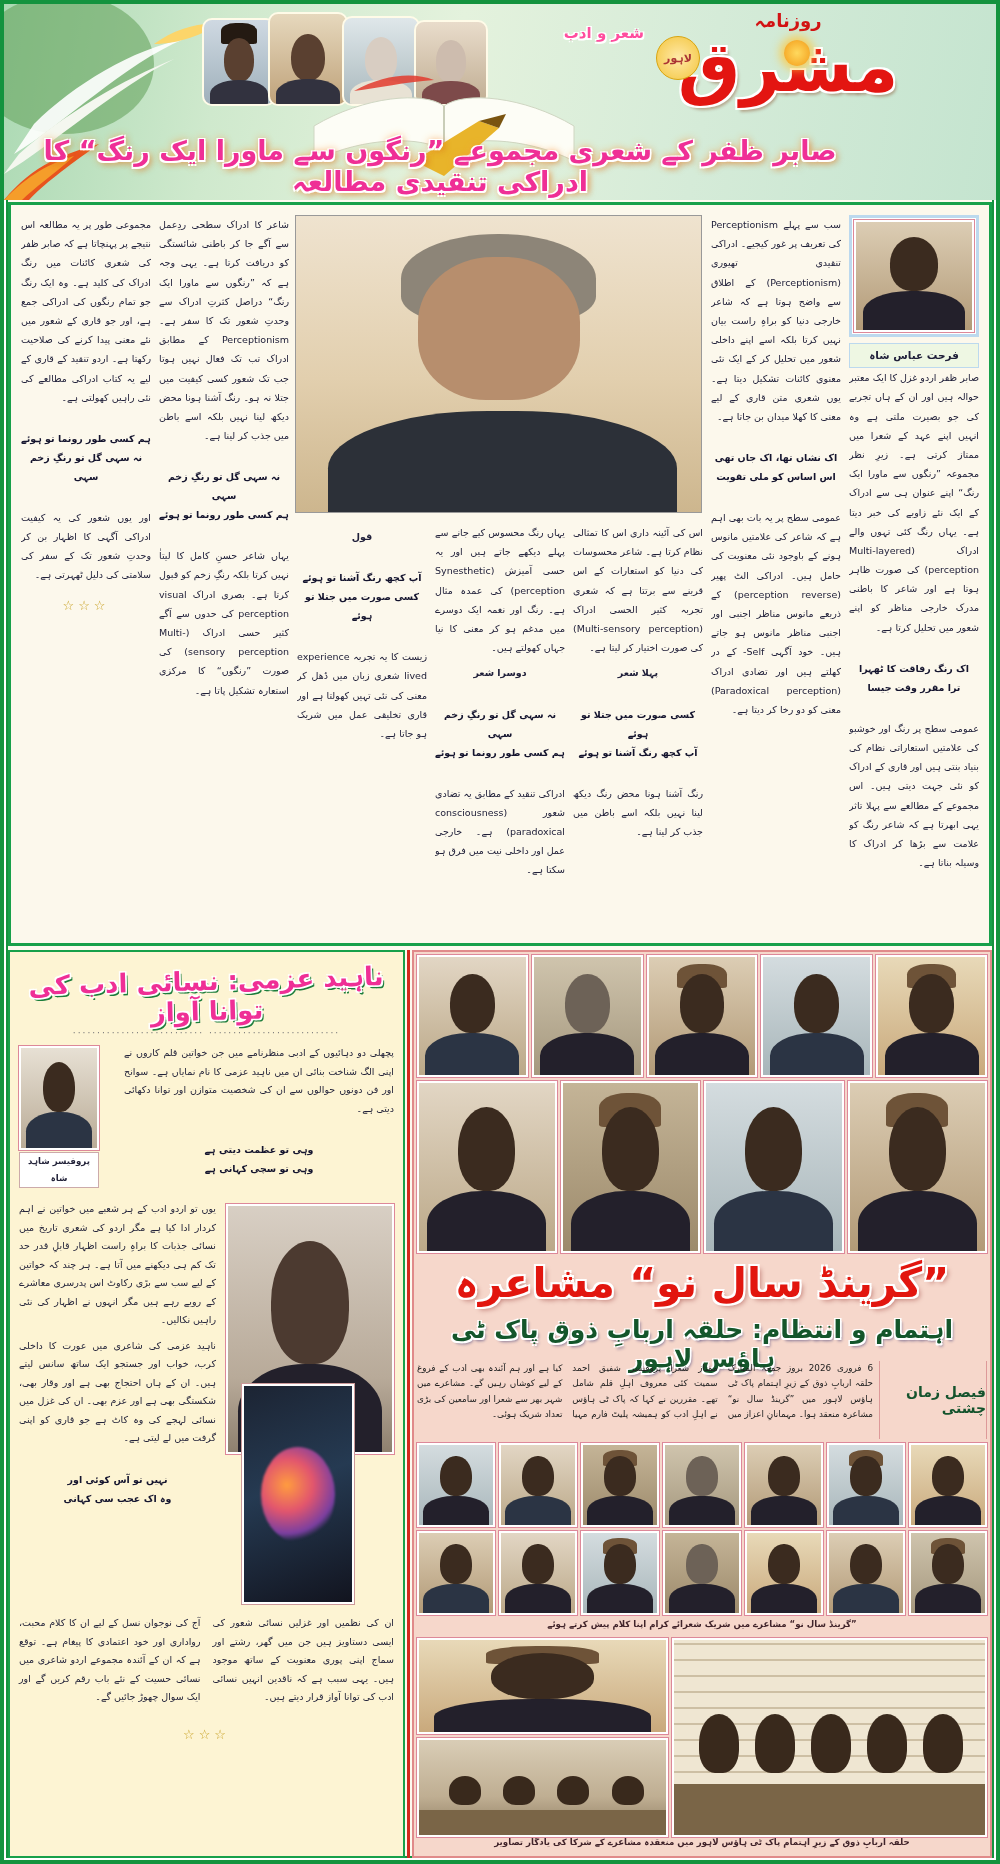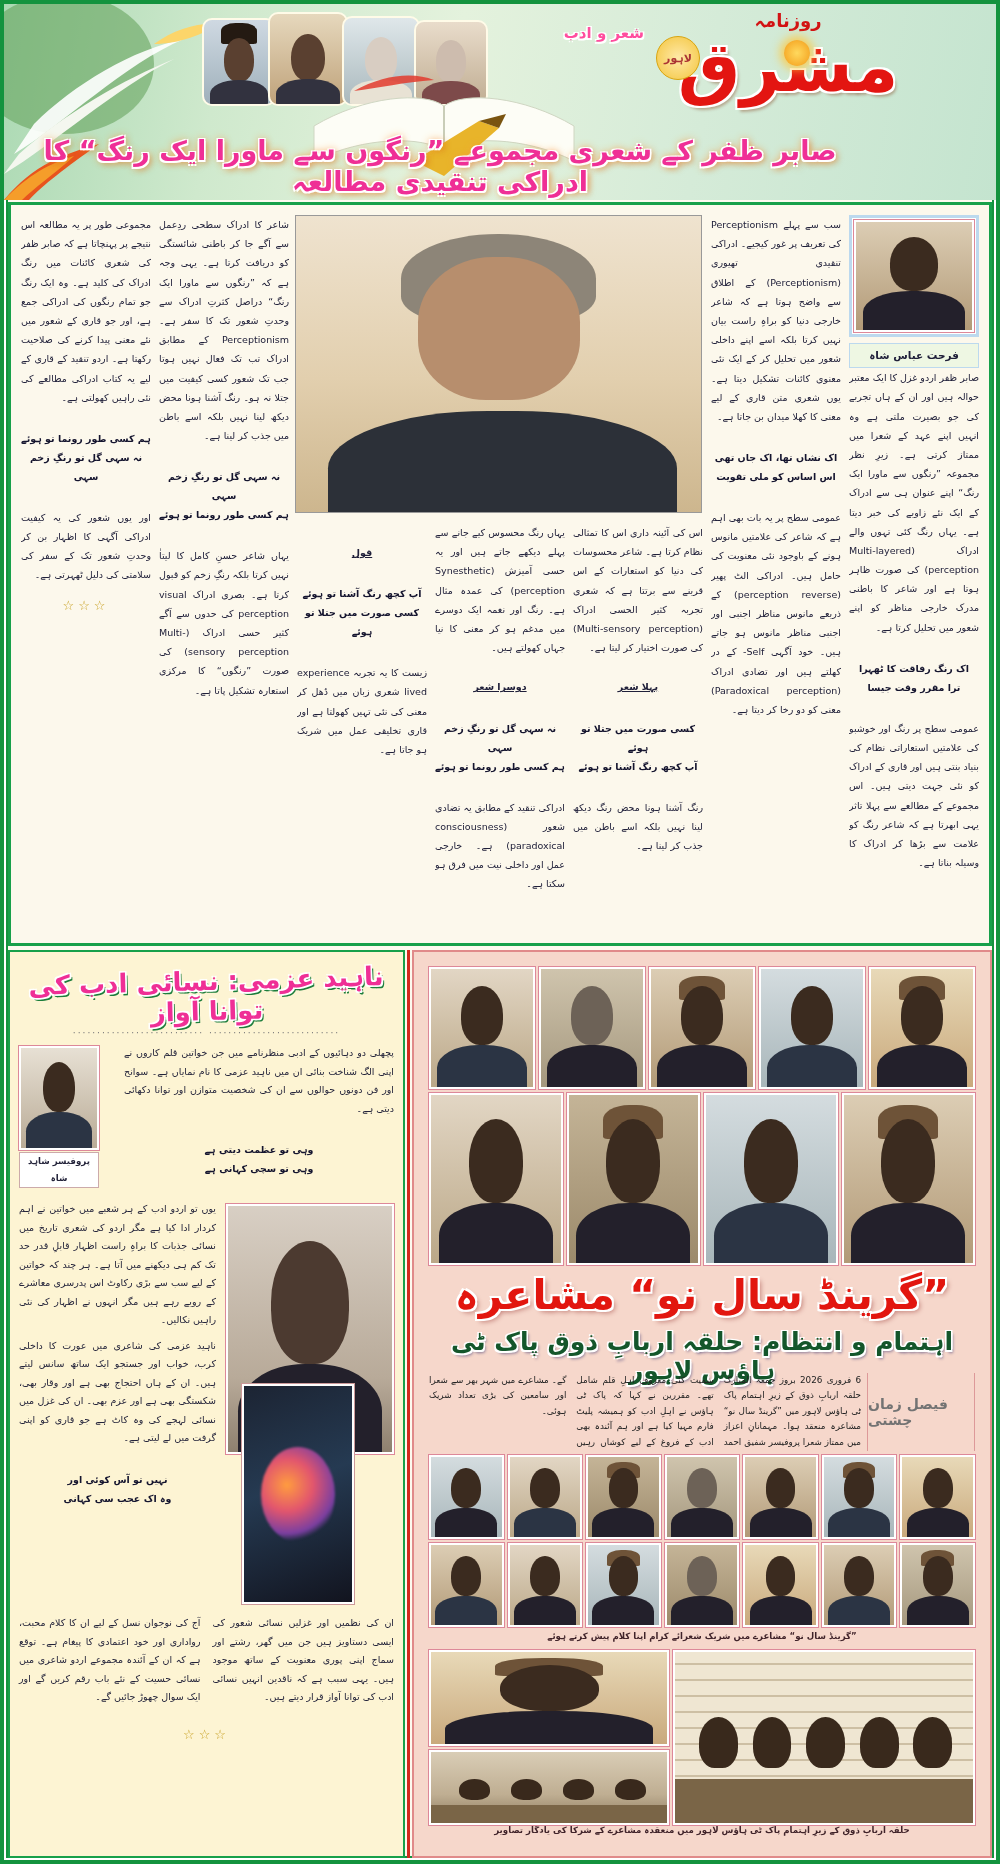--- a/index.html
+++ b/index.html
@@ -39,21 +39,21 @@
     font-size:27px; font-weight:900; color:#ef2f96; letter-spacing:-.5px;
     text-shadow:1.5px 1.5px 0 #fff,-1.5px -1.5px 0 #fff,1.5px -1.5px 0 #fff,-1.5px 1.5px 0 #fff,0 0 9px #ff9c3f,3px 3px 6px rgba(200,90,0,.55); }
 
   
   .main-box { position:relative; margin:2px 4px; height:744px; border:3px solid #17a04a; background:#fcf8ec; }
   .cols { display:flex; gap:8px; padding:10px; height:100%; }
   .col { flex:1; font-size:9.5px; line-height:2.02; text-align:justify; color:#20203a; overflow:hidden; }
   .col p { margin-bottom:6px; }
   .col.pad-photo { padding-top:308px; }
   .verse { white-space:pre-line; text-align:center; font-weight:700; line-height:2.0; margin:22px 0; color:#14142e; }
-  .vlabel { text-align:center; font-weight:700; margin-top:20px;text-decoration:underline; }
+  .vlabel { text-align:center; font-weight:700; margin-top:4px; }
   .stars { text-align:center; color:#c9a227; font-size:13px; letter-spacing:4px; margin-top:8px; }
   .inset-photo { margin-bottom:6px; border:3px solid #bcd9ee; background:#fff; padding:2px; }
   .pcap { text-align:center; font-size:10.5px; font-weight:700; background:#eef7e3; border:1px solid #bcd9ee; margin-top:2px; padding:1px 0; }
   .big-photo { position:absolute; top:10px; right:287px; width:407px; height:298px; border:1px solid #999;
     background:linear-gradient(#efe3cf 0%,#e2cfae 55%,#cdb68e 100%); overflow:hidden; z-index:2; }
   .big-photo .hair { position:absolute; left:26%; top:6%; width:48%; height:30%; background:#8d8578; border-radius:50% 50% 30% 30%; }
   .big-photo .face { position:absolute; left:30%; top:14%; width:40%; height:48%; background:#b78e6d; border-radius:46% 46% 42% 42%; }
   .big-photo .body2 { position:absolute; left:8%; bottom:-8%; width:86%; height:42%; background:#2c3038; border-radius:46% 46% 0 0; }
 
   
@@ -69,31 +69,31 @@
   .photo .h.grey { background:#6d6257; } .photo .b.navy { background:#2b3444; }
   .mh { position:absolute; width:13%; height:30%; background:#39291c; border-radius:50% 50% 40% 40%; bottom:32%; }
   .group { background:linear-gradient(#d9cdb6 0%,#bfae92 60%,#8c7a5f 100%); }
   .wall { background-image:repeating-linear-gradient(0deg,#efe6d2 0 14px,#cdbfa4 14px 16px),repeating-linear-gradient(90deg,#efe6d2 0 18px,#cdbfa4 18px 20px); }
 
   
   .bottom { display:flex; gap:0; margin:4px 4px 0 4px; height:908px; }
   .divider-red { width:3px; background:#d22a1e; margin:0 2px; }
 
   
-  .mushaira { width:580px; border:2px solid #e08a8a; background:#f6d7cb; padding:15px; display:flex; flex-direction:column; }
+  .mushaira { width:580px; border:2px solid #e08a8a; background:#f6d7cb; padding:3px; display:flex; flex-direction:column; }
   .prow { display:flex; gap:4px; margin-bottom:4px; }
   .prow .photo { flex:1; }
   .ra { height:122px; } .rb { height:172px; }
   .rc,.rd { height:84px; }
   .headline-red { text-align:center; font-size:41px; font-weight:900; color:#e2160f; line-height:1.3; height:58px;
     text-shadow:2px 2px 0 #fff,-2px -2px 0 #fff,2px -2px 0 #fff,-2px 2px 0 #fff,3px 3px 5px rgba(120,0,0,.4); }
   .subhead-green { text-align:center; font-size:25px; font-weight:900; color:#14562b; height:46px;
     text-shadow:1.5px 1.5px 0 #fff,-1.5px -1.5px 0 #fff,1.5px -1.5px 0 #fff,-1.5px 1.5px 0 #fff,2px 3px 3px rgba(10,10,90,.45); }
   .lead-row { display:flex; gap:6px; height:78px; margin-bottom:4px; }
-  .byline { width:108px; font-size:14px; font-weight:900; color:#737373; display:flex; align-items:center; justify-content:center; text-align:left; border-right:1px solid #d99; border-left:1px solid #d99; }
+  .byline { width:108px; font-size:14px; font-weight:900; color:#14532d; display:flex; align-items:center; justify-content:center; text-align:right; border-right:1px solid #d99; border-left:1px solid #d99; }
   .leadtxt { flex:1; font-size:8.8px; line-height:1.75; text-align:justify; color:#222; column-count:3; column-gap:10px; }
   .mcaption { font-size:8.6px; text-align:center; color:#40232a; font-weight:700; height:16px; overflow:hidden; }
   .bottom-ph { flex:1; display:flex; gap:4px; margin-top:3px; }
   .bp-left { flex:1.25; position:relative; }
   .bp-right { width:44%; display:flex; flex-direction:column; gap:4px; }
   .bp-right .photo.port { height:96px; }
   .bp-right .photo.grp { flex:1; }
   .table-strip { position:absolute; bottom:0; left:0; right:0; height:26%; background:#7a6547; }
 
   

